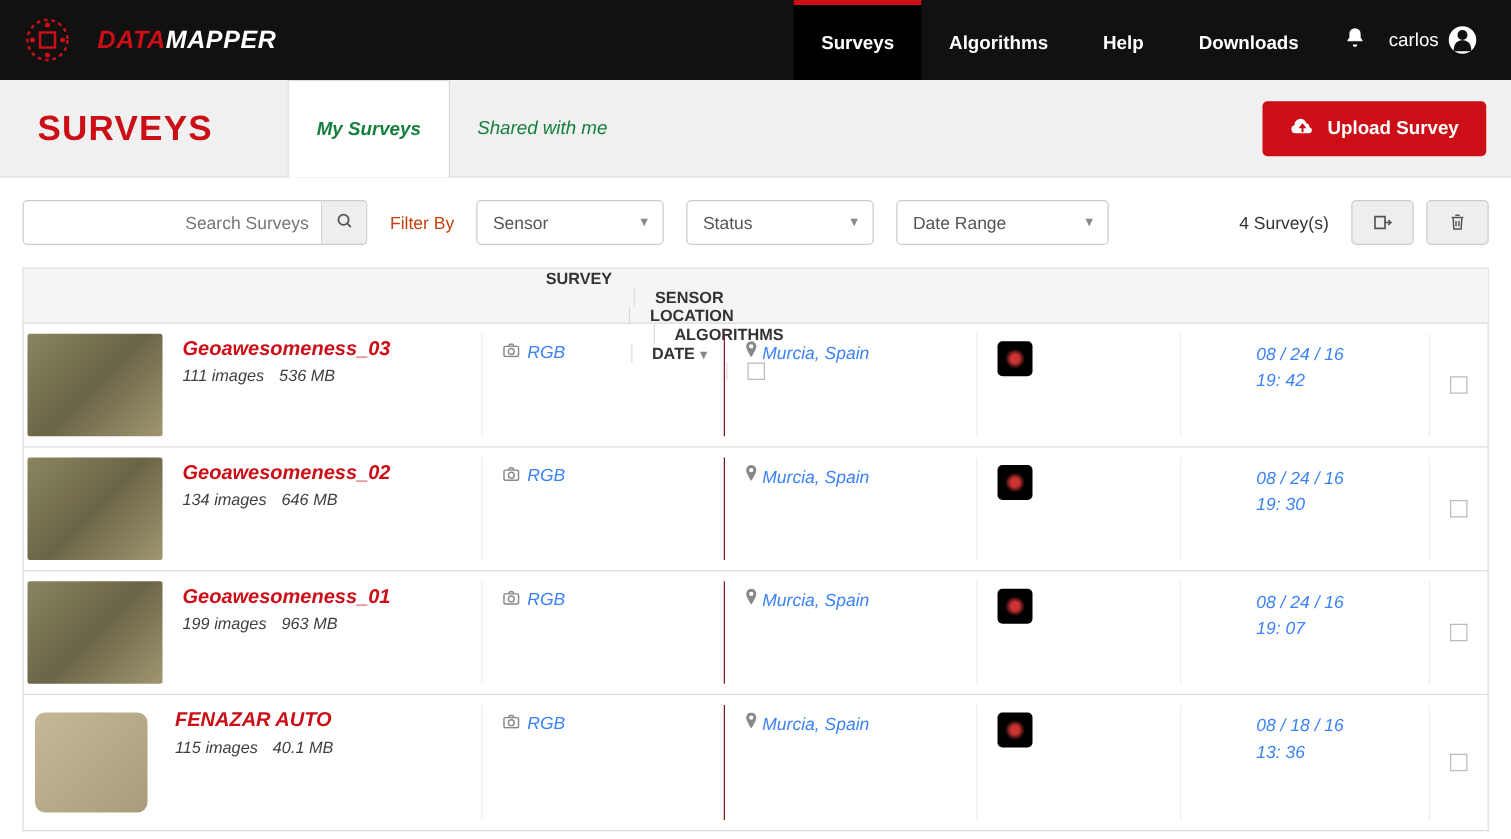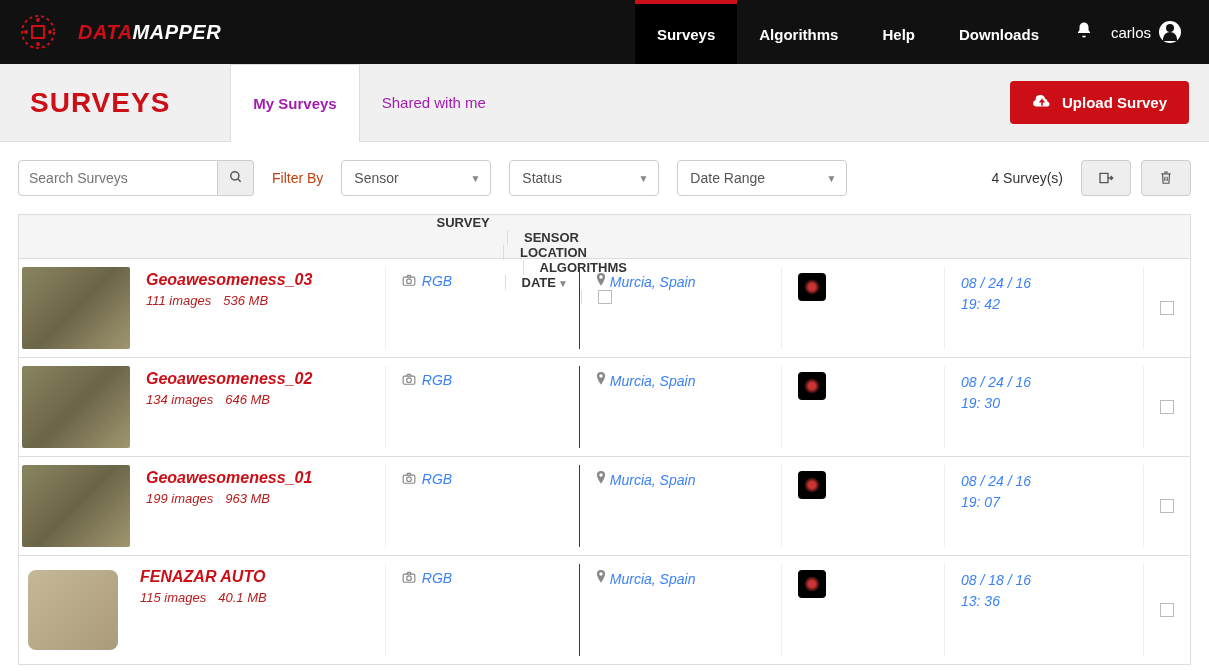--- a/index.html
+++ b/index.html
@@ -18,29 +18,29 @@
 .bell { color: #fff; font-size: 18px; cursor: pointer; }
 .user { color: #fff; font-size: 15px; display: flex; align-items: center; gap: 8px; cursor: pointer; }
 .avatar { width: 22px; height: 22px; border-radius: 50%; background: #fff; display: inline-block; position: relative; }
 .avatar::before { content: ''; position: absolute; width: 8px; height: 8px; background: #111; border-radius: 50%; top: 3px; left: 7px; }
 .avatar::after { content: ''; position: absolute; width: 14px; height: 9px; background: #111; border-radius: 7px 7px 0 0; top: 11px; left: 4px; }
 
 
 .subheader { height: 78px; background: #f0f0f0; border-bottom: 1px solid #ddd; display: flex; align-items: center; padding-left: 30px; padding-right: 20px; }
 .page-title { color: #cc0f16; font-size: 28px; font-weight: bold; letter-spacing: 1px; }
 .tabs { margin-left: 60px; display: flex; height: 78px; align-items: flex-end; }
-.tab { padding: 0 22px; height: 78px; display: flex; align-items: center; font-size: 15px; color: #a21caf; cursor: pointer; }
+.tab { padding: 0 22px; height: 78px; display: flex; align-items: center; font-size: 15px; color: #15803d; cursor: pointer; font-style: italic; }
 .tab.active { background: #fff; font-weight: bold; border: 1px solid #ddd; border-bottom: none; }
 .upload-btn { margin-left: auto; background: #cc0f16; color: #fff; border: none; border-radius: 4px; padding: 12px 22px; font-size: 15px; font-weight: bold; display: flex; align-items: center; gap: 10px; cursor: pointer; }
 .cloud-icon { display: inline-block; }
 
 
 .filterbar { padding: 18px; display: flex; align-items: center; gap: 18px; }
 .search { display: flex; }
-.search input { width: 200px; height: 36px; border: 1px solid #ccc; border-radius: 4px 0 0 4px; padding: 0 10px; font-size: 14px; }
+.search input { width: 240px; height: 36px; border: 1px solid #ccc; border-radius: 4px 0 0 4px; padding: 0 10px; font-size: 14px; text-align: right; }
 .search button { width: 36px; height: 36px; border: 1px solid #ccc; border-left: none; background: #eee; border-radius: 0 4px 4px 0; cursor: pointer; color: #555; }
 .filter-label { font-size: 14px; color: #c2410c; }
 .dropdown { height: 36px; border: 1px solid #ccc; border-radius: 4px; padding: 0 30px 0 12px; font-size: 14px; color: #555; display: flex; align-items: center; min-width: 150px; position: relative; cursor: pointer; background: #fff; }
 .dropdown .caret { position: absolute; right: 10px; color: #888; font-size: 10px; }
 .dropdown.date { min-width: 170px; }
 .survey-count { margin-left: auto; font-size: 14px; color: #333; }
 .action-btn { height: 36px; width: 50px; border: 1px solid #ccc; background: #eee; border-radius: 4px; cursor: pointer; color: #555; font-size: 16px; display: flex; align-items: center; justify-content: center; }
 .action-btns { display: flex; gap: 10px; }
 
 
@@ -56,33 +56,33 @@
 .sort-icon { font-size: 10px; color: #888; margin-left: 2px; }
 
 .row { display: flex; border-bottom: 1px solid #ddd; min-height: 94px; padding: 8px 0; font-style: italic; }
 .row:last-child { border-bottom: none; }
 .row .cell { padding: 6px 16px; font-size: 14px; color: #3b82f6; }
 .survey-cell { width: 368px; display: flex; gap: 16px; padding: 0 3px 0 3px; }
 .thumb { width: 108px; height: 82px; background: linear-gradient(135deg, #8a8560, #6b6548, #a09670); border-radius: 2px; flex-shrink: 0; }
 .thumb.t4 { background: linear-gradient(135deg, #c4b896, #a89c7a); border-radius: 8px; margin: 6px; width: 90px; height: 80px; }
 .survey-info { padding-top: 4px; }
 .survey-name { color: #cc0f16; font-weight: bold; font-size: 16px; }
-.survey-meta { font-size: 13px; color: #b91c1c; margin-top: 4px; }
+.survey-meta { font-size: 13px; color: #404040; margin-top: 4px; }
 .survey-meta span { margin-right: 12px; }
 .sensor-cell { width: 195px; border-left: 1px solid #eee; }
 .loc-cell { width: 203px; border-left: 1px solid #7f1d1d; }
 .alg-cell { width: 164px; border-left: 1px solid #eee; }
 .date-cell { width: 200px; border-left: 1px solid #eee; }
 .check-cell { flex: 1; border-left: 1px solid #eee; display: flex; justify-content: center; align-items: center; }
 .cam-icon { color: #888; font-size: 13px; margin-right: 6px; }
 .pin-icon { color: #888; font-size: 13px; margin-right: 4px; }
 .alg-badge { width: 28px; height: 28px; background: #000; border-radius: 4px; display: flex; align-items: center; justify-content: center; }
 .alg-dot { width: 16px; height: 16px; border-radius: 3px; background: radial-gradient(circle, #cc3333 30%, #000 70%); }
 .checkbox { width: 14px; height: 14px; border: 1px solid #bbb; background: #fff; cursor: pointer; }
-.date-text { line-height: 1.5; }
+.date-text { line-height: 1.5; margin-left: 44px; }
 </style>
 </head>
 <body>
 
 <div class="header">
   <div class="logo">
     <svg class="logo-icon" viewBox="0 0 40 40">
       <circle cx="20" cy="20" r="16" fill="none" stroke="#cc0f16" stroke-width="2" stroke-dasharray="3 3"></circle>
       <rect x="14" y="14" width="12" height="12" fill="none" stroke="#cc0f16" stroke-width="2"></rect>
       <circle cx="20" cy="8" r="2" fill="#cc0f16"></circle>

